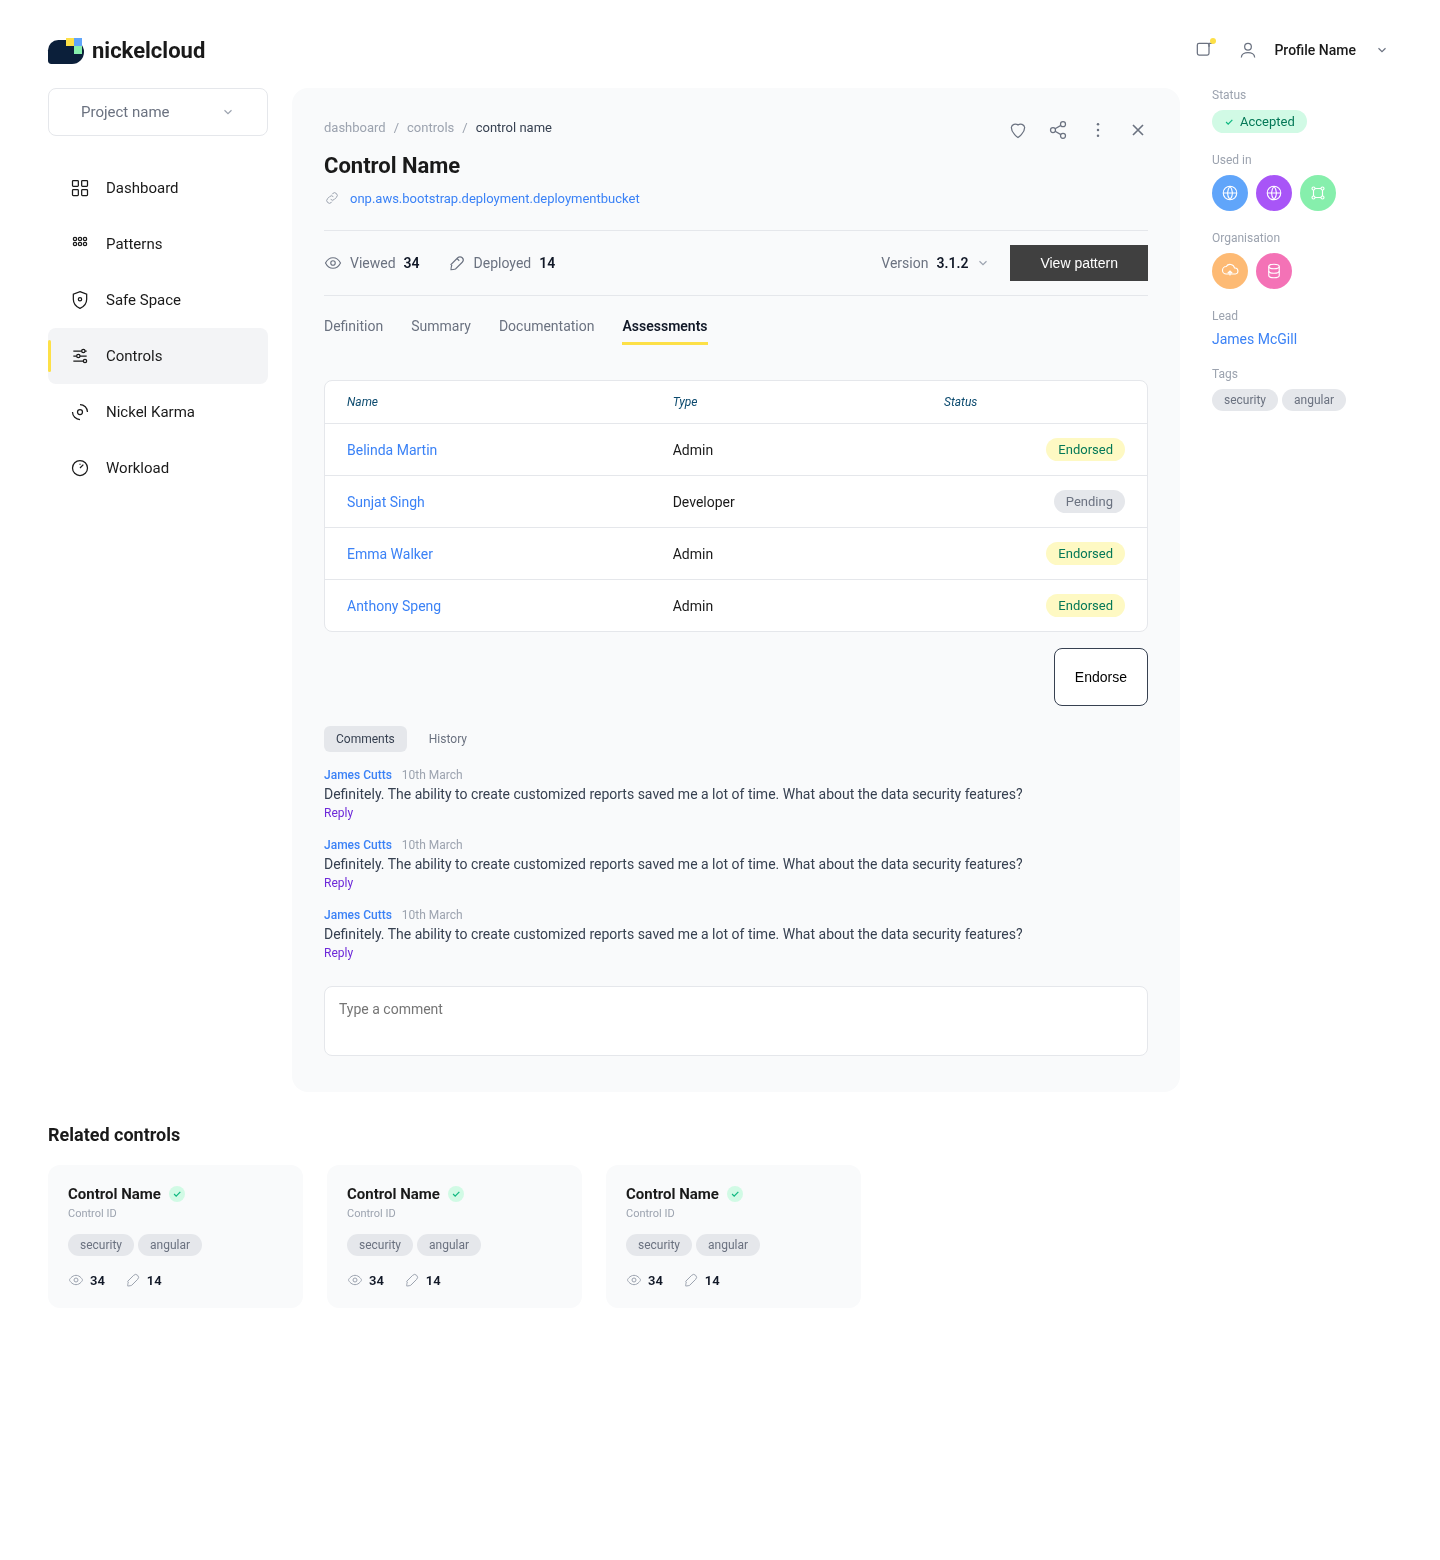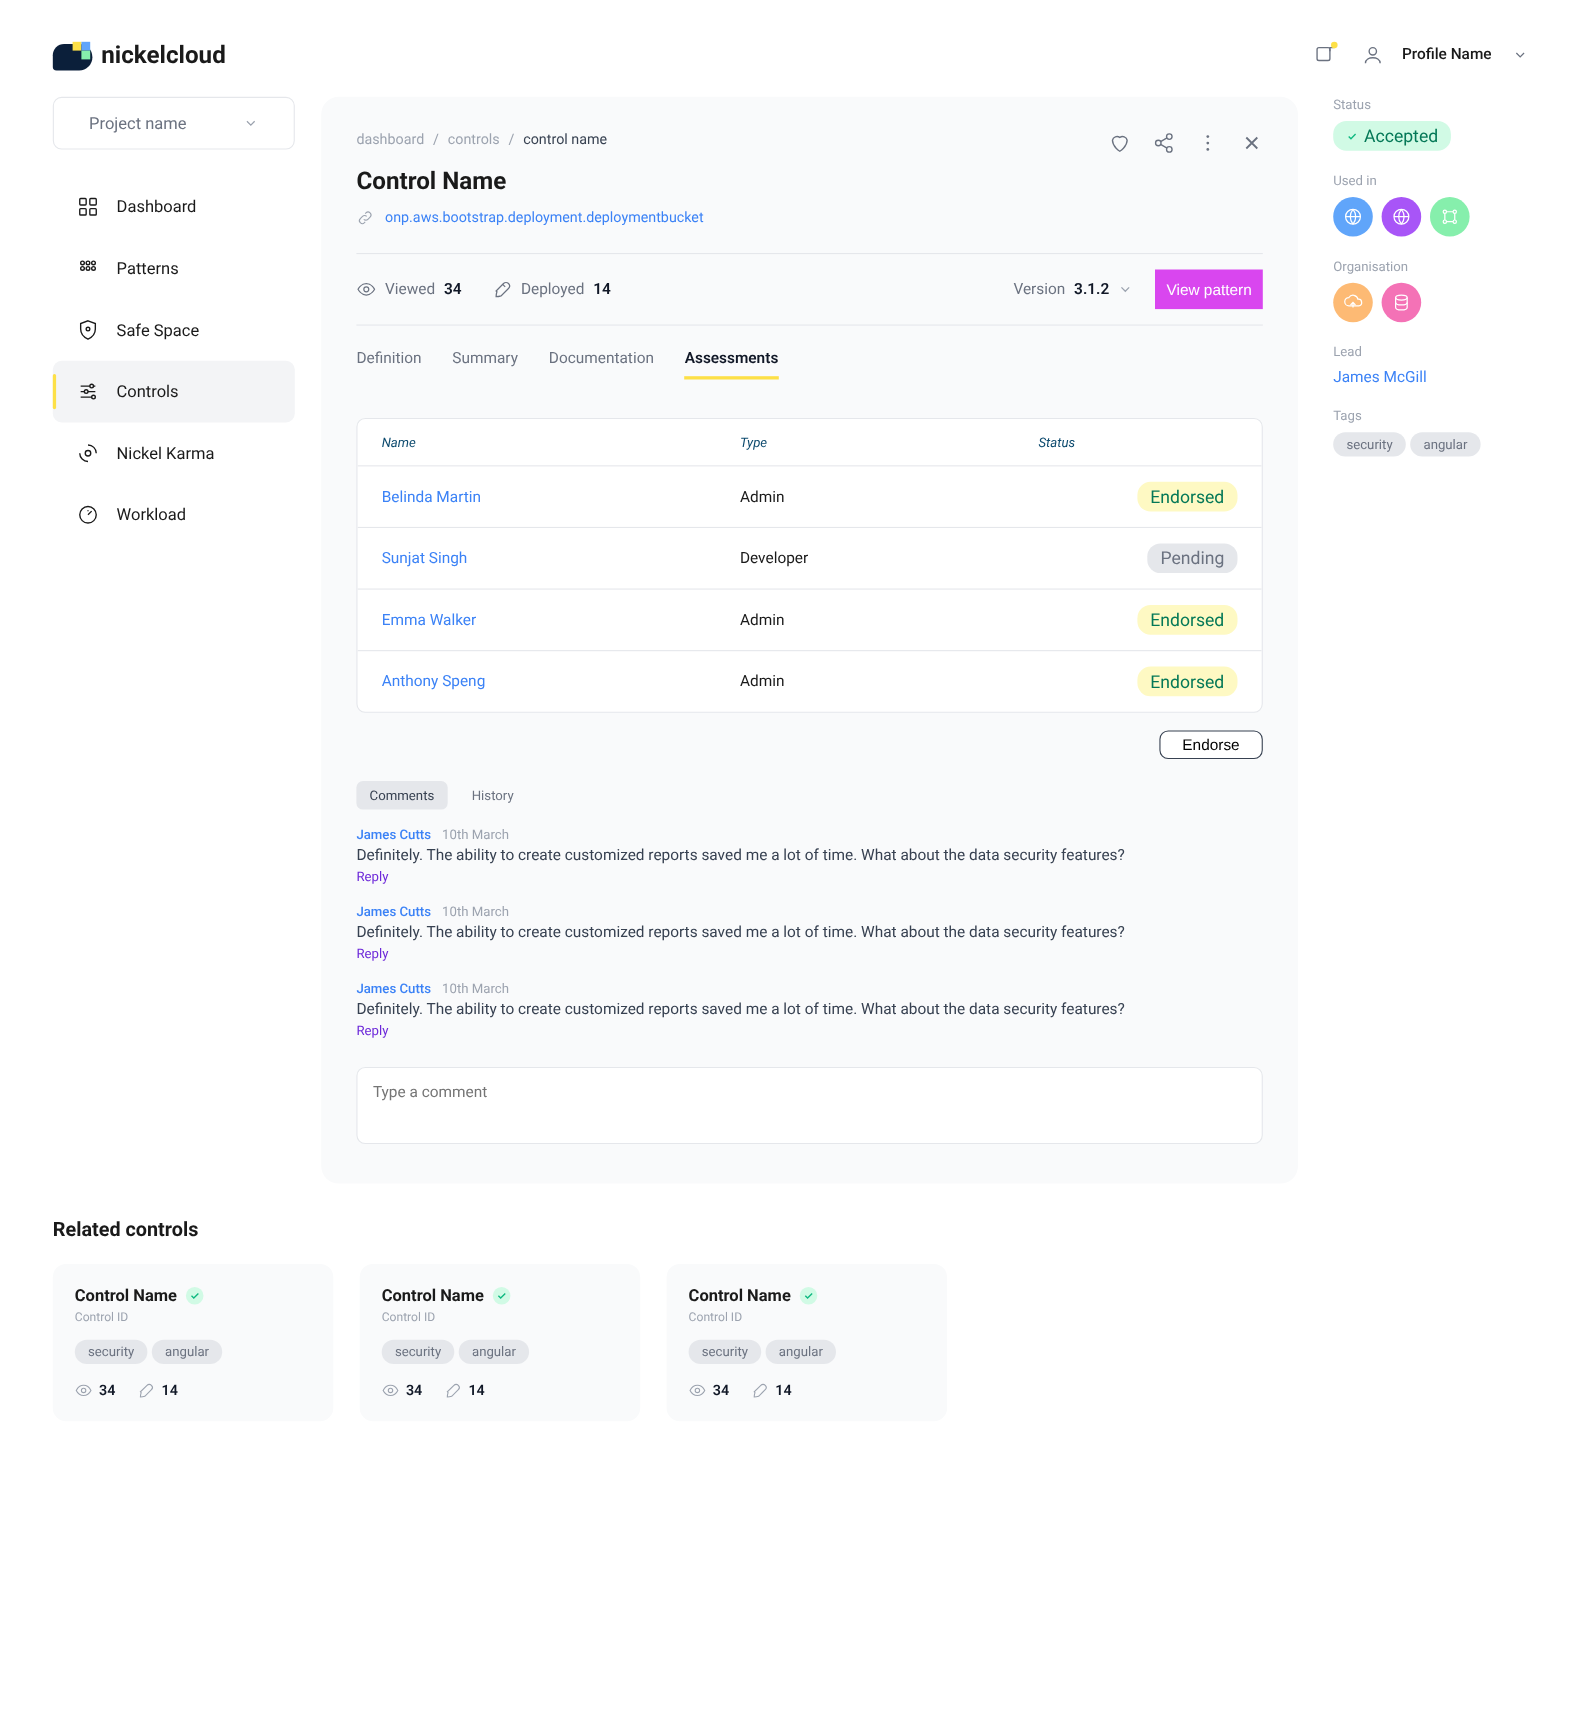--- a/index.html
+++ b/index.html
@@ -223,25 +223,25 @@
 }
 .version {
   font-size: 14px;
   color: #6b7280;
   display: flex;
   align-items: center;
   gap: 8px;
 }
 .version b { color: #111827; font-weight: 600; }
 .btn-dark {
-  background: #d946ef;
+  background: #404040;
   color: #fff;
   border: none;
   border-radius: 0;
-  padding: 10px 10px;
+  padding: 10px 30px;
   font-size: 14px;
   font-weight: 500;
   cursor: pointer;
 }
 .tabs {
   display: flex;
   gap: 28px;
   padding: 14px 0;
   border-bottom: 1px solid transparent;
   margin-bottom: 20px;
@@ -277,37 +277,37 @@
 }
 .assess-row {
   border-top: 1px solid #e5e7eb;
   font-size: 14px;
 }
 .assess-row .name-cell { color: #3b82f6; }
 .status-pill {
   display: inline-block;
   padding: 4px 12px;
   border-radius: 12px;
-  font-size: 16px;
+  font-size: 13px;
   text-align: right;
 }
 .status-endorsed { background: #fef9c3; color: #047857; }
 .status-pending { background: #e5e7eb; color: #6b7280; }
 .status-accepted { background: #d1fae5; color: #047857; display: inline-flex; align-items: center; gap: 6px; }
 .status-cell { text-align: right; }
 .endorse-row {
   display: flex;
   justify-content: flex-end;
   margin-bottom: 20px;
 }
 .btn-outline {
   background: #fff;
   border: 1px solid #374151;
   border-radius: 8px;
-  padding: 4px 20px;
+  padding: 20px 20px;
   font-size: 14px;
   cursor: pointer;
 }
 .sub-tabs {
   display: flex;
   gap: 10px;
   margin-bottom: 16px;
 }
 .sub-tab {
   font-size: 12px;

